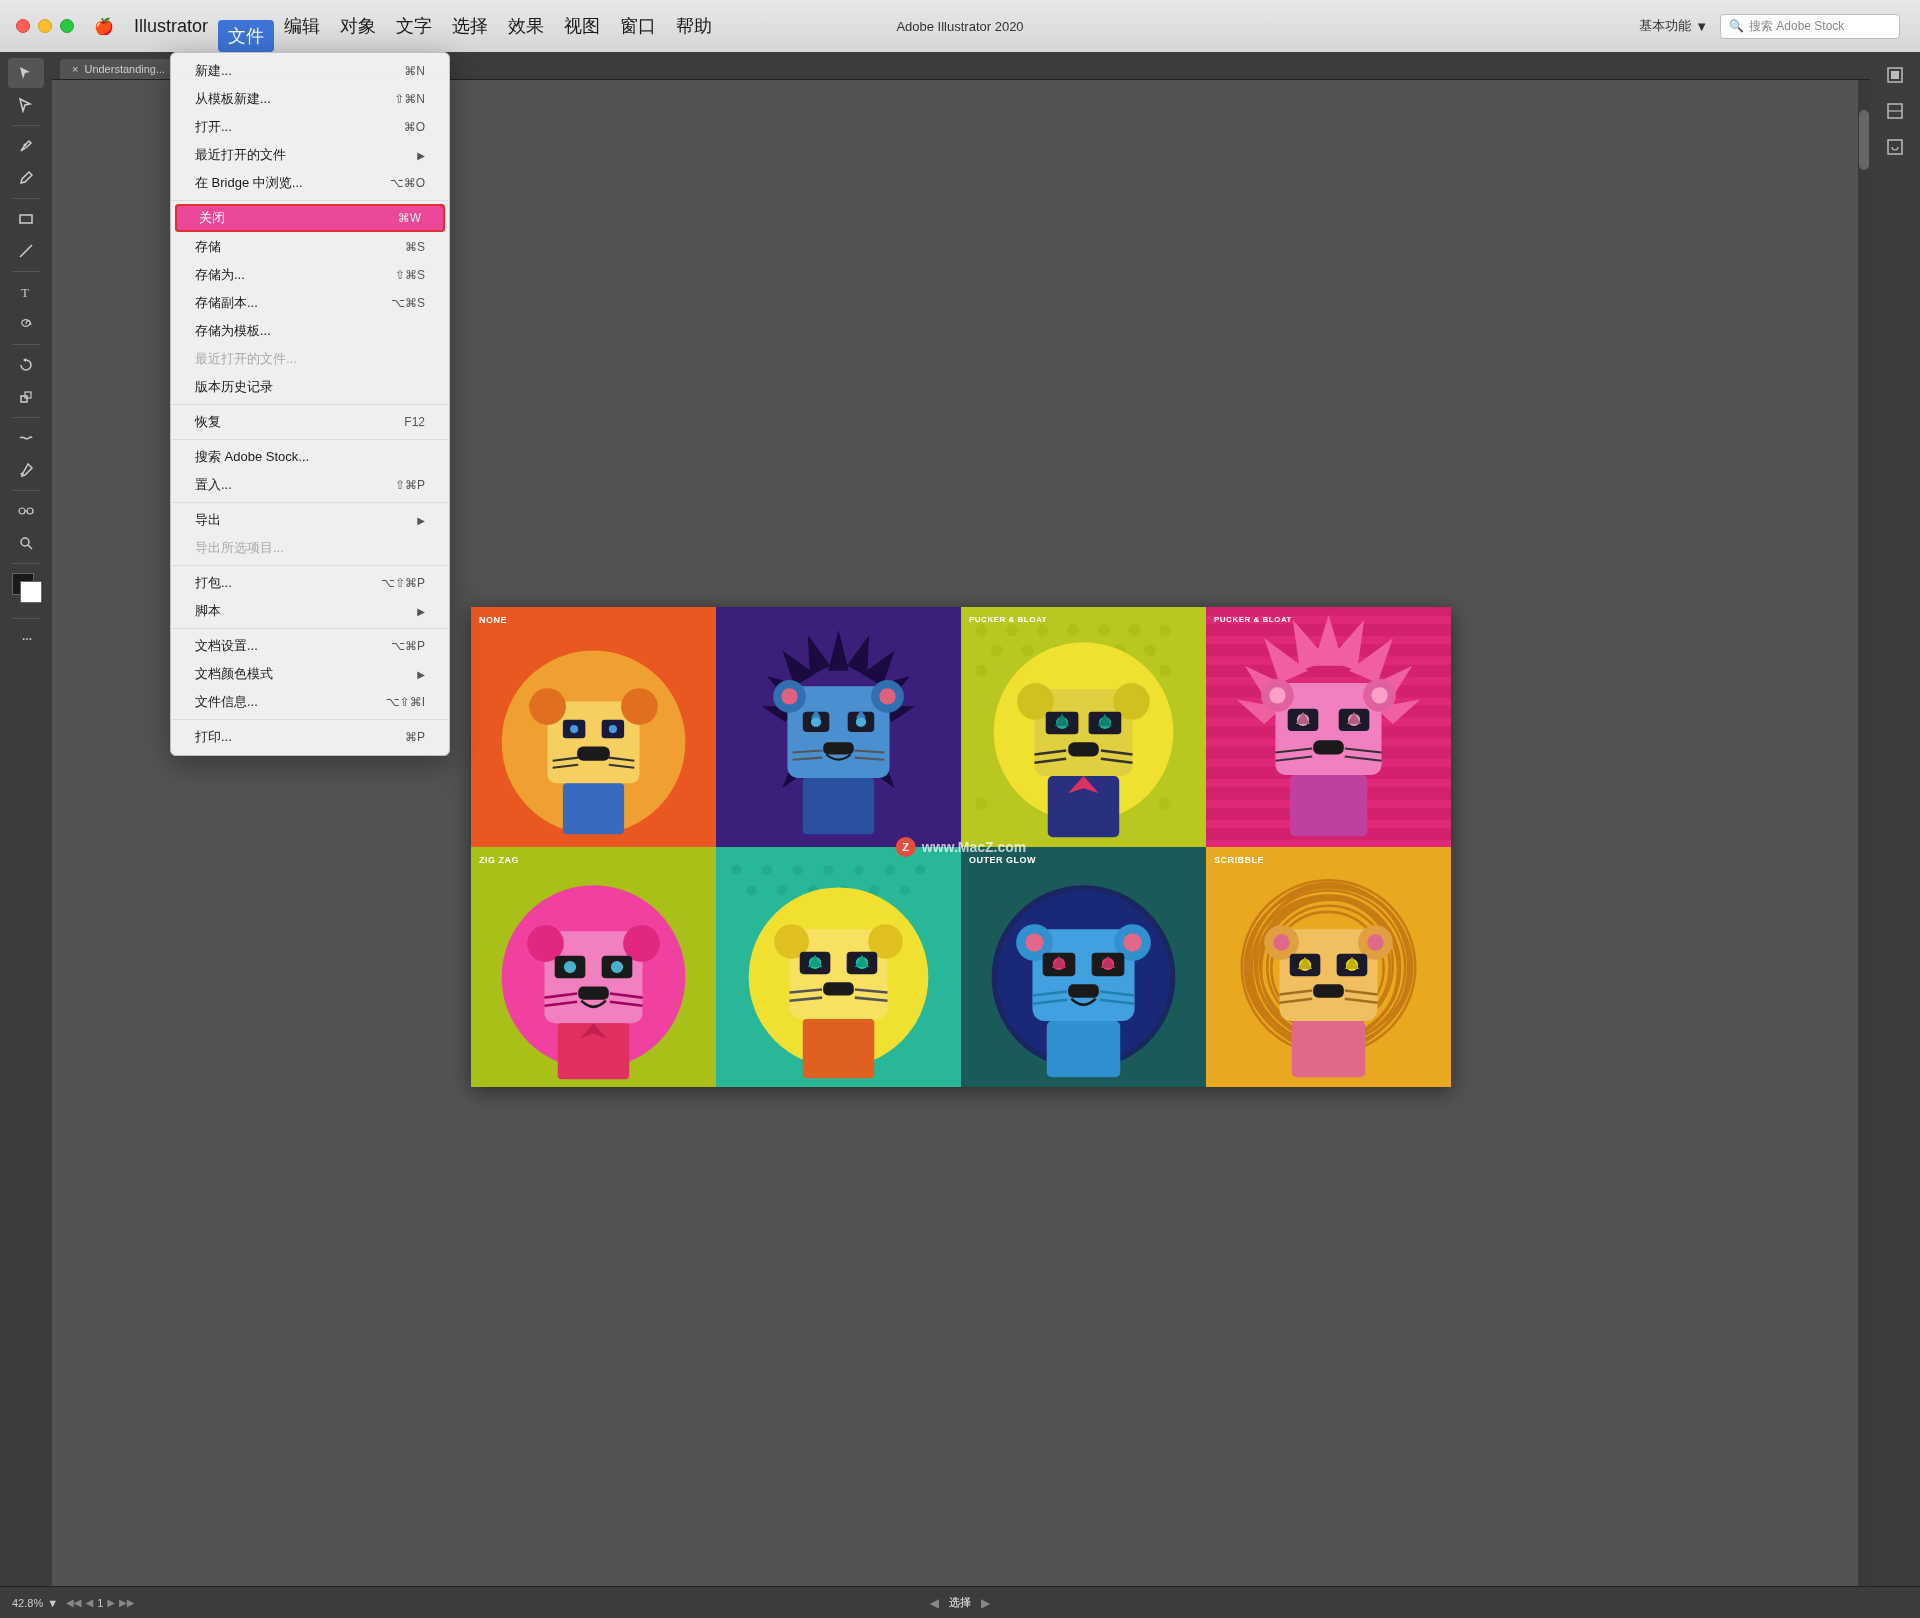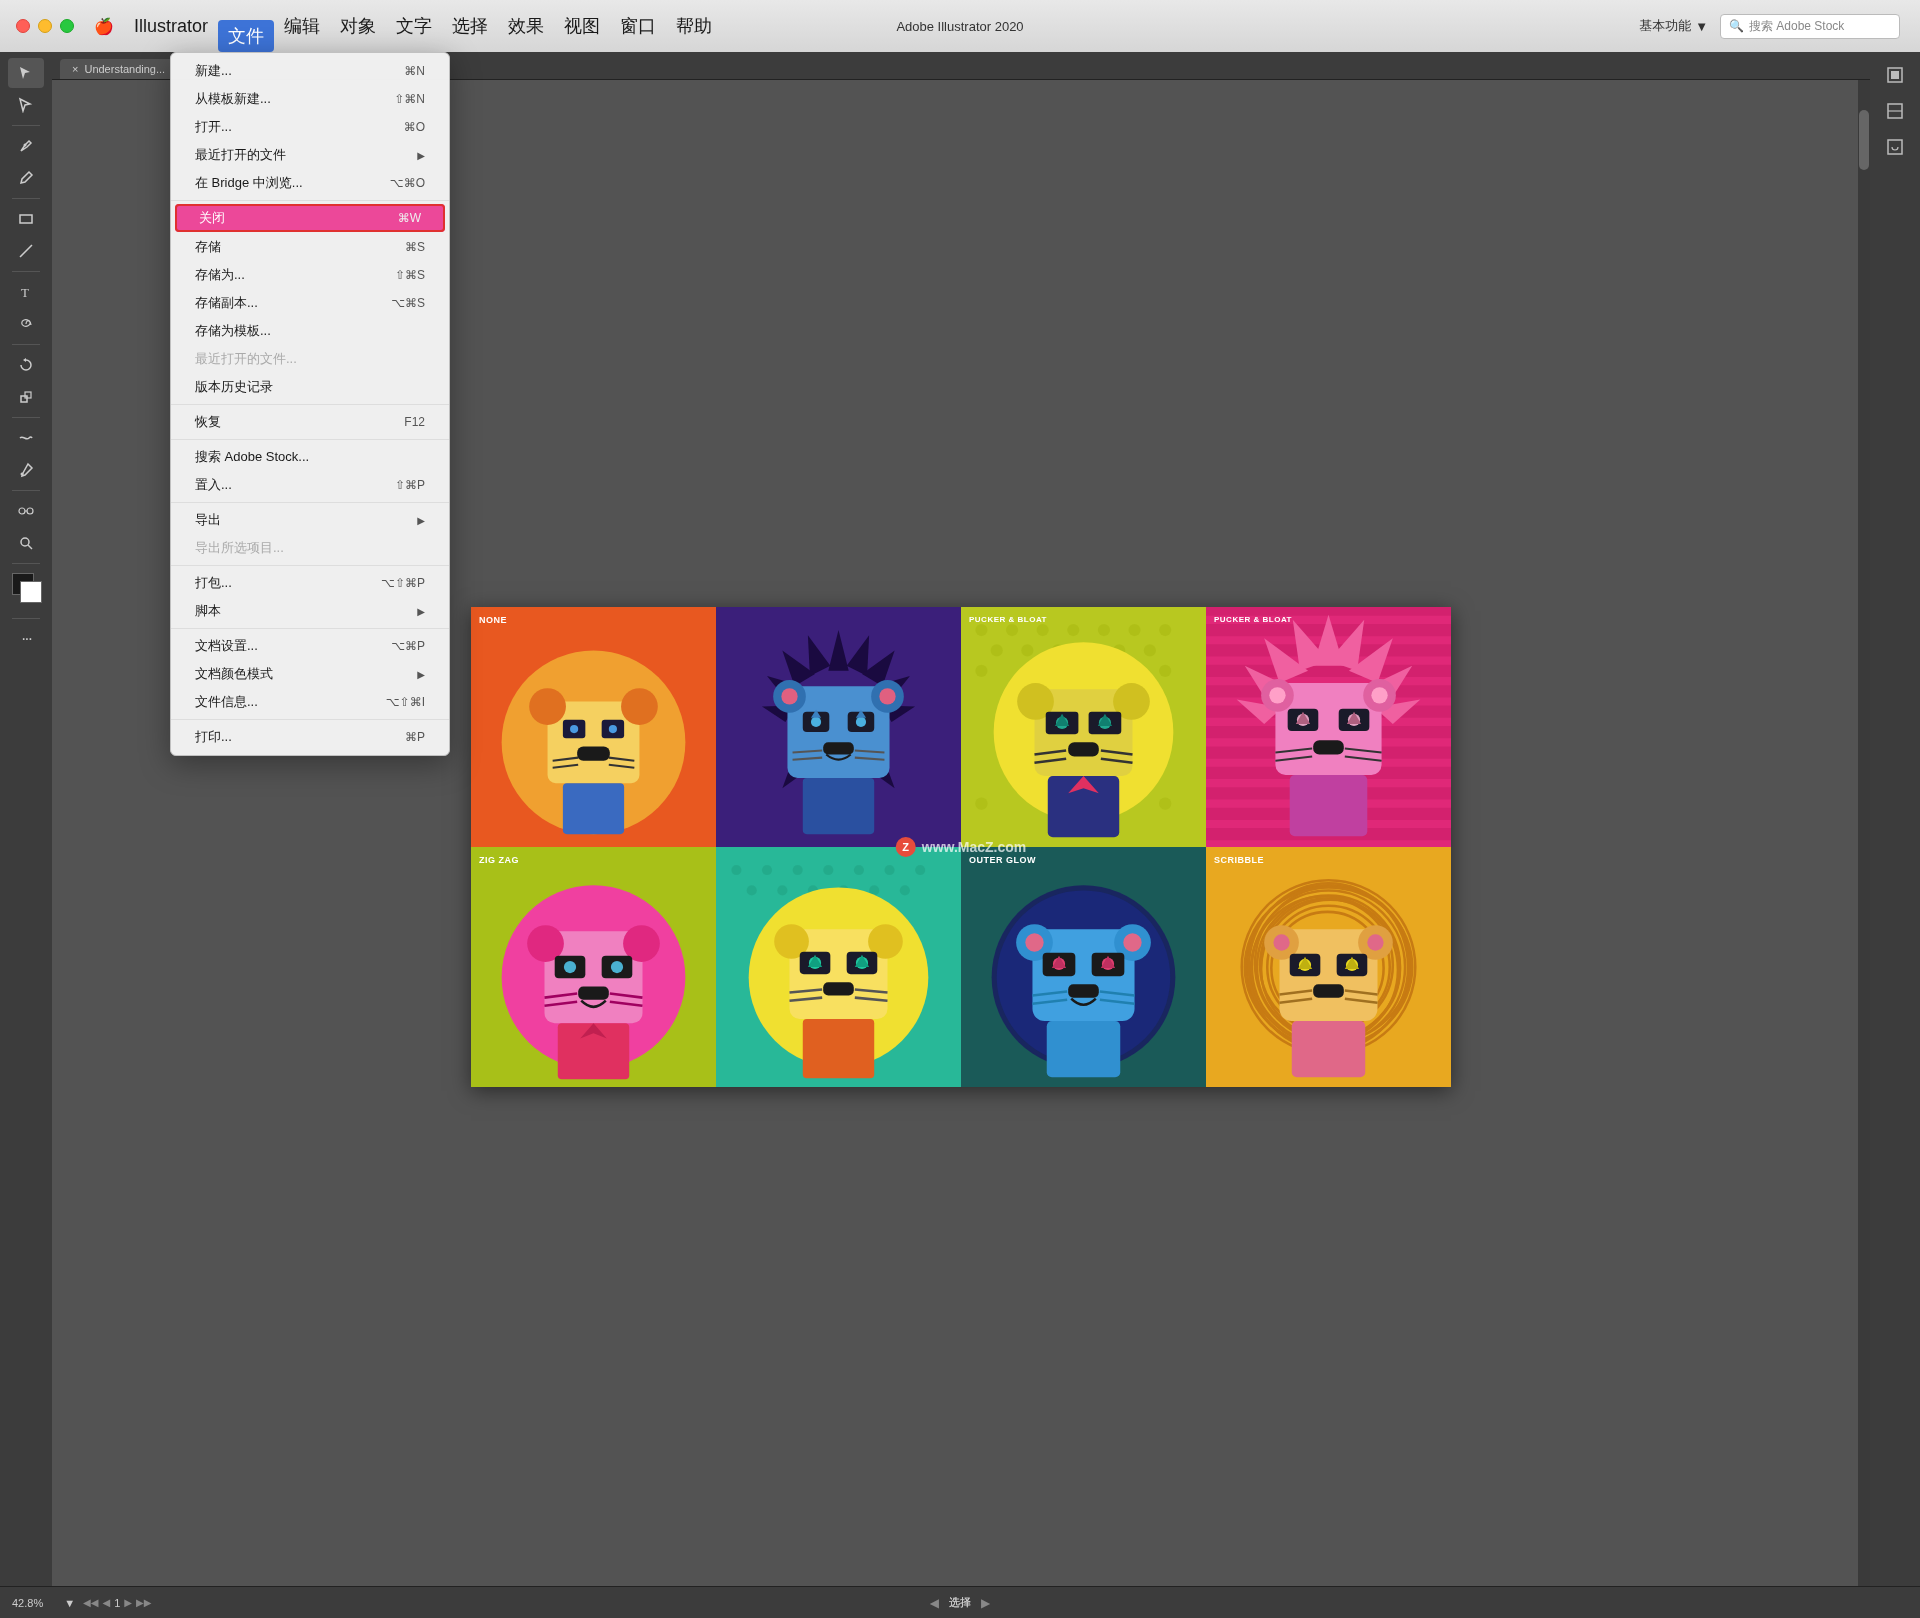--- a/index.html
+++ b/index.html
@@ -313,21 +313,21 @@
       align-items: center;
       padding: 0 12px;
       gap: 8px;
       border-top: 1px solid #222;
     }
     .statusbar-zoom {
       font-size: 11px;
       color: #ccc;
       display: flex;
       align-items: center;
-      gap: 21px;
+      gap: 4px;
     }
     .statusbar-nav {
       display: flex;
       align-items: center;
       gap: 4px;
       color: #888;
       font-size: 11px;
     }
     .status-select {
       font-size: 11px;

